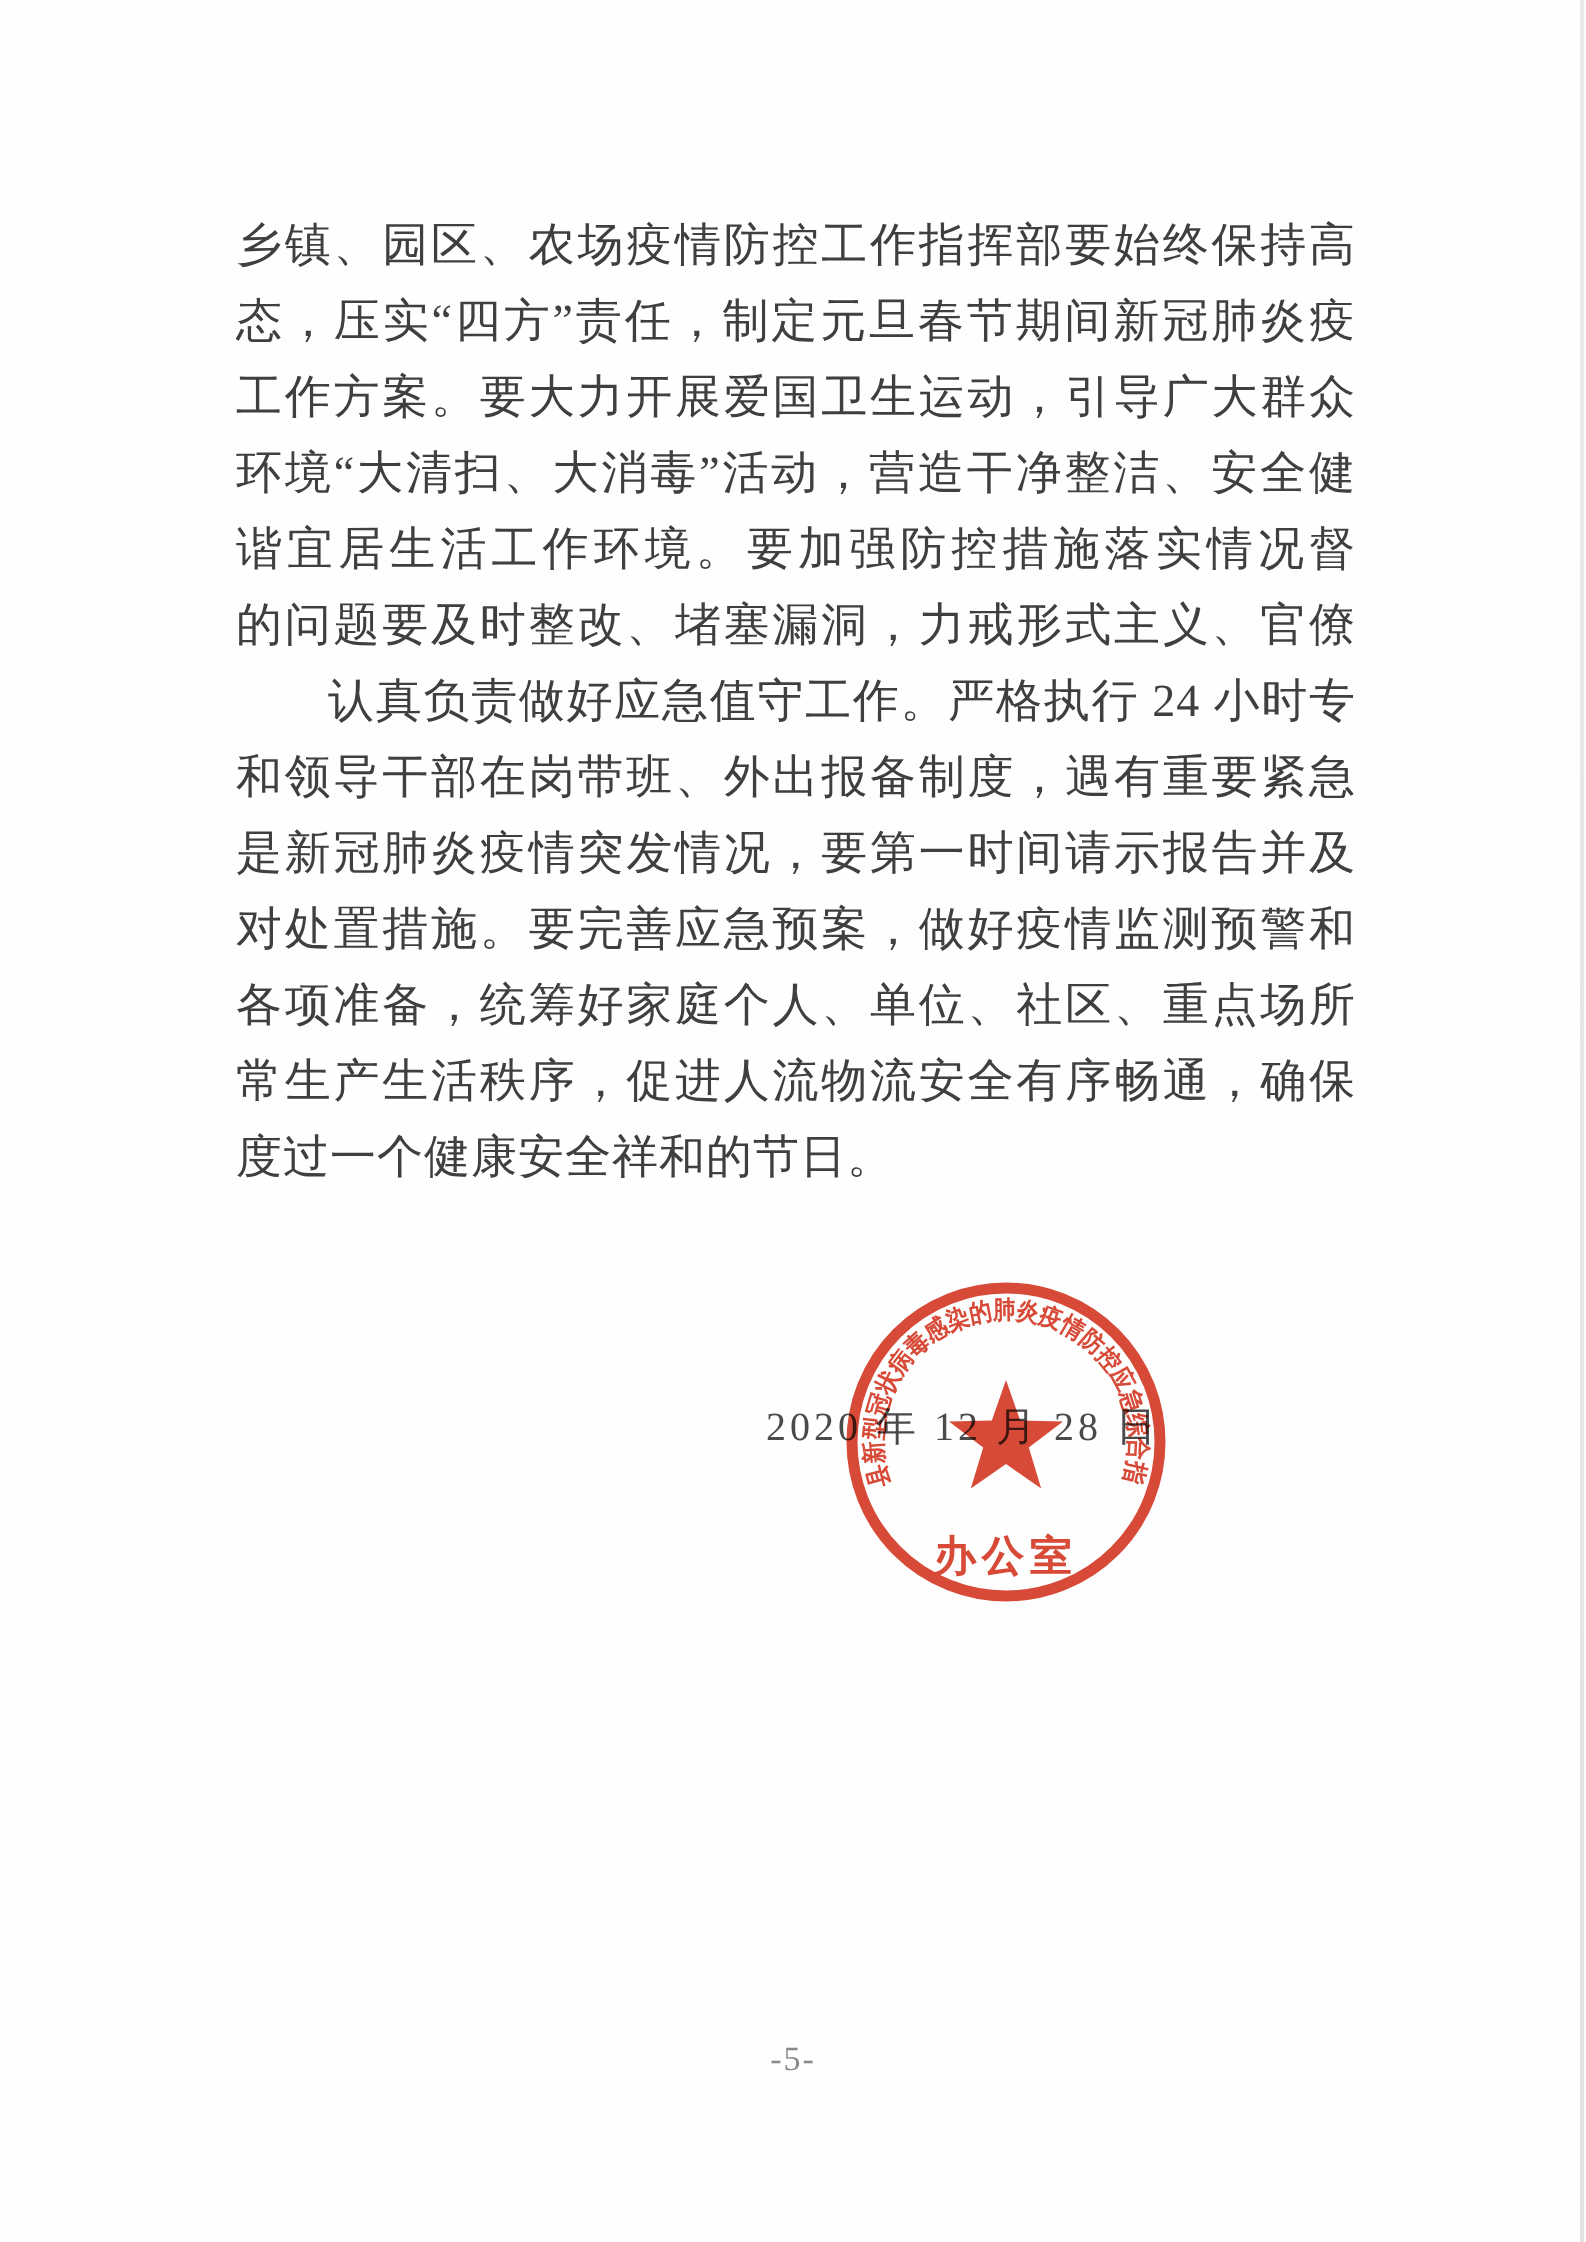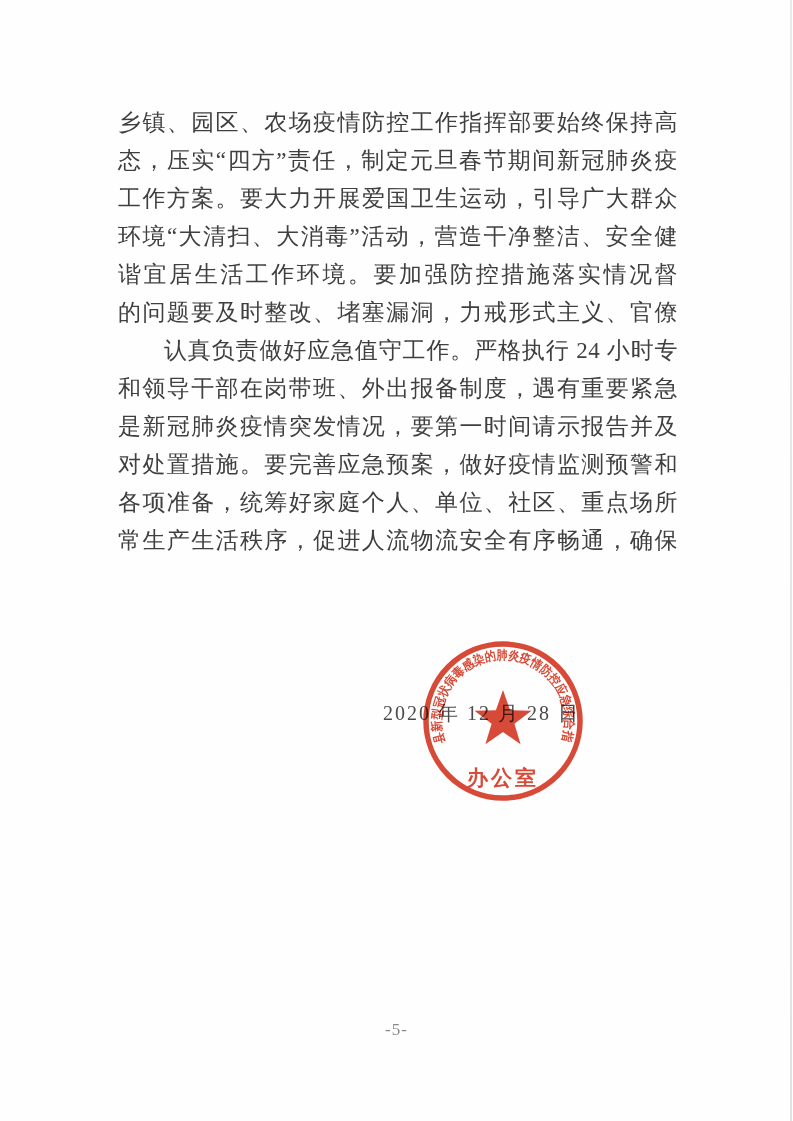--- a/index.html
+++ b/index.html
@@ -58,20 +58,21 @@
       <div class="line">工作方案。要大力开展爱国卫生运动，引导广大群众积极开展</div>
       <div class="line">环境“大清扫、大消毒”活动，营造干净整洁、安全健康、和</div>
       <div class="line">谐宜居生活工作环境。要加强防控措施落实情况督导，对发现</div>
       <div class="line last">的问题要及时整改、堵塞漏洞，力戒形式主义、官僚主义。</div>
       <div class="line indent">认真负责做好应急值守工作。严格执行 24 小时专人值班</div>
       <div class="line">和领导干部在岗带班、外出报备制度，遇有重要紧急情况特别</div>
       <div class="line">是新冠肺炎疫情突发情况，要第一时间请示报告并及时采取应</div>
       <div class="line">对处置措施。要完善应急预案，做好疫情监测预警和应急处置</div>
       <div class="line">各项准备，统筹好家庭个人、单位、社区、重点场所防控和正</div>
       <div class="line">常生产生活秩序，促进人流物流安全有序畅通，确保人民群众</div>
+      <div class="line last">度过一个健康安全祥和的节日。</div>
     </div>
 
   <div class="doc-date">2020 年 12 月 28 日</div>
 
   <div class="seal">
     <svg viewBox="0 0 170 170" xmlns="http://www.w3.org/2000/svg">
       <defs>
         <path id="sealArc" d="M 26.7 106.2 A 62 62 0 1 1 143.3 106.2" fill="none"></path>
       </defs>
       <circle cx="85" cy="85" r="77" fill="none" stroke="#d6402c" stroke-width="5.5"></circle>

